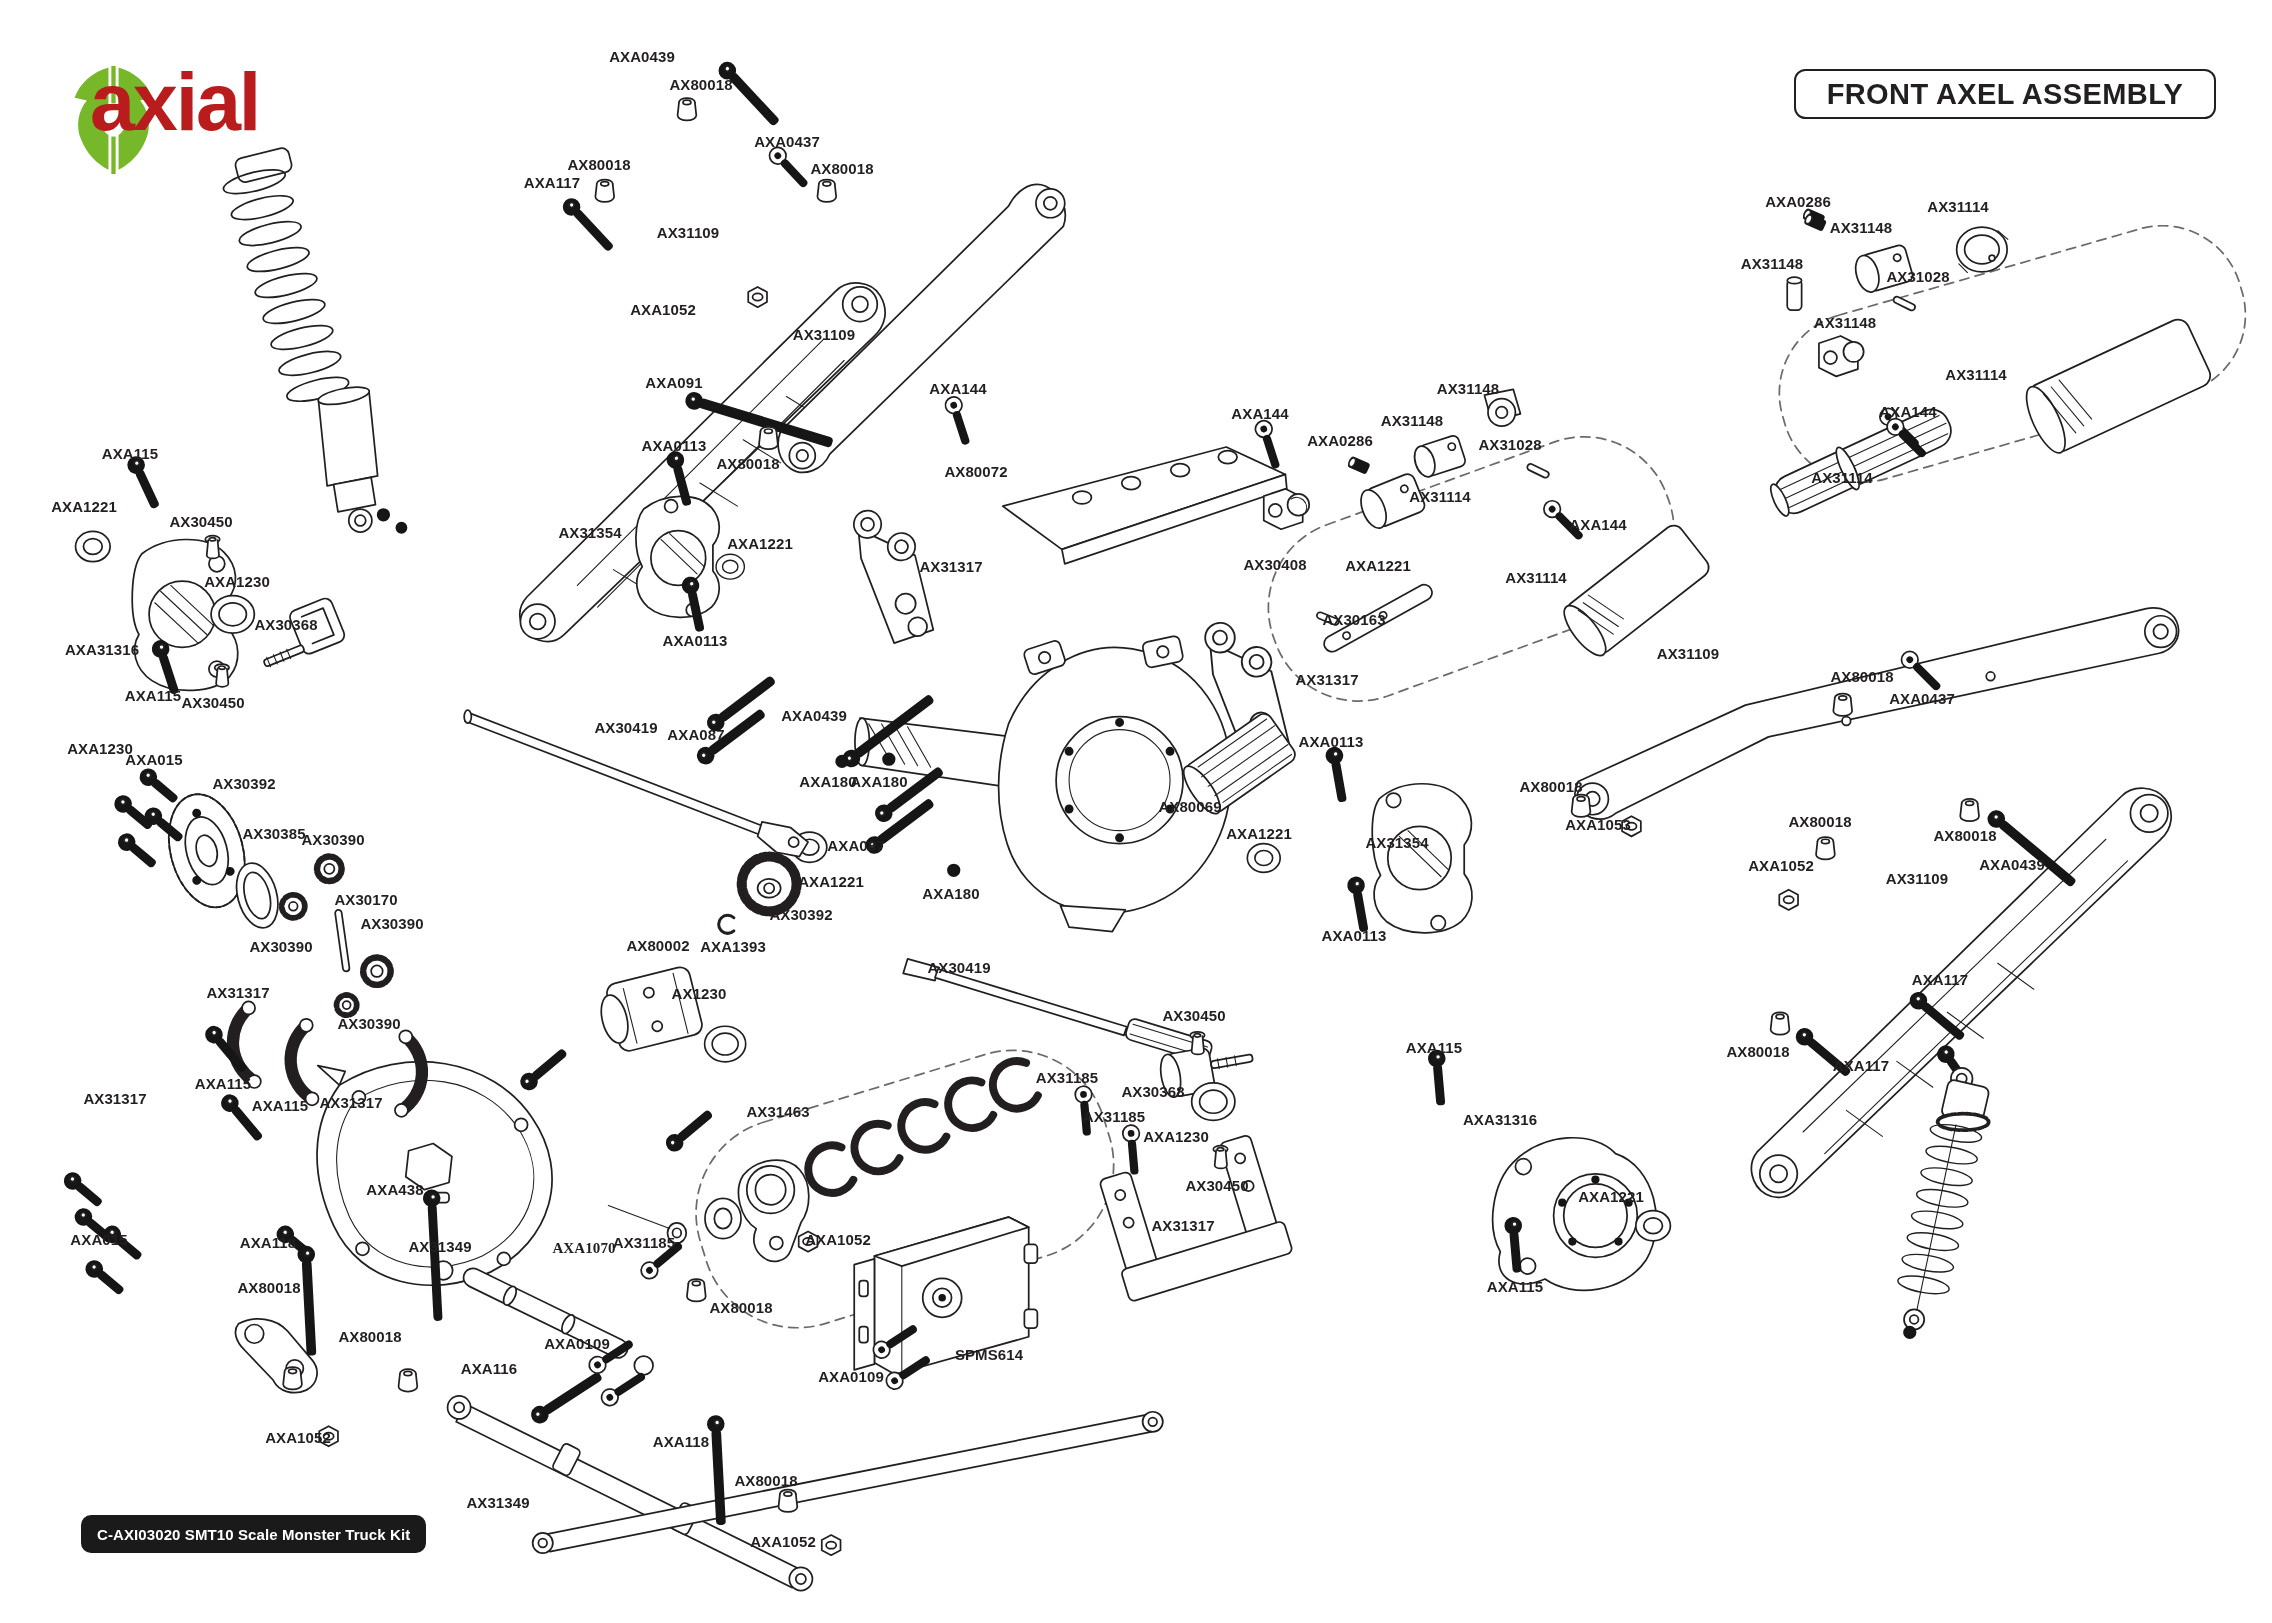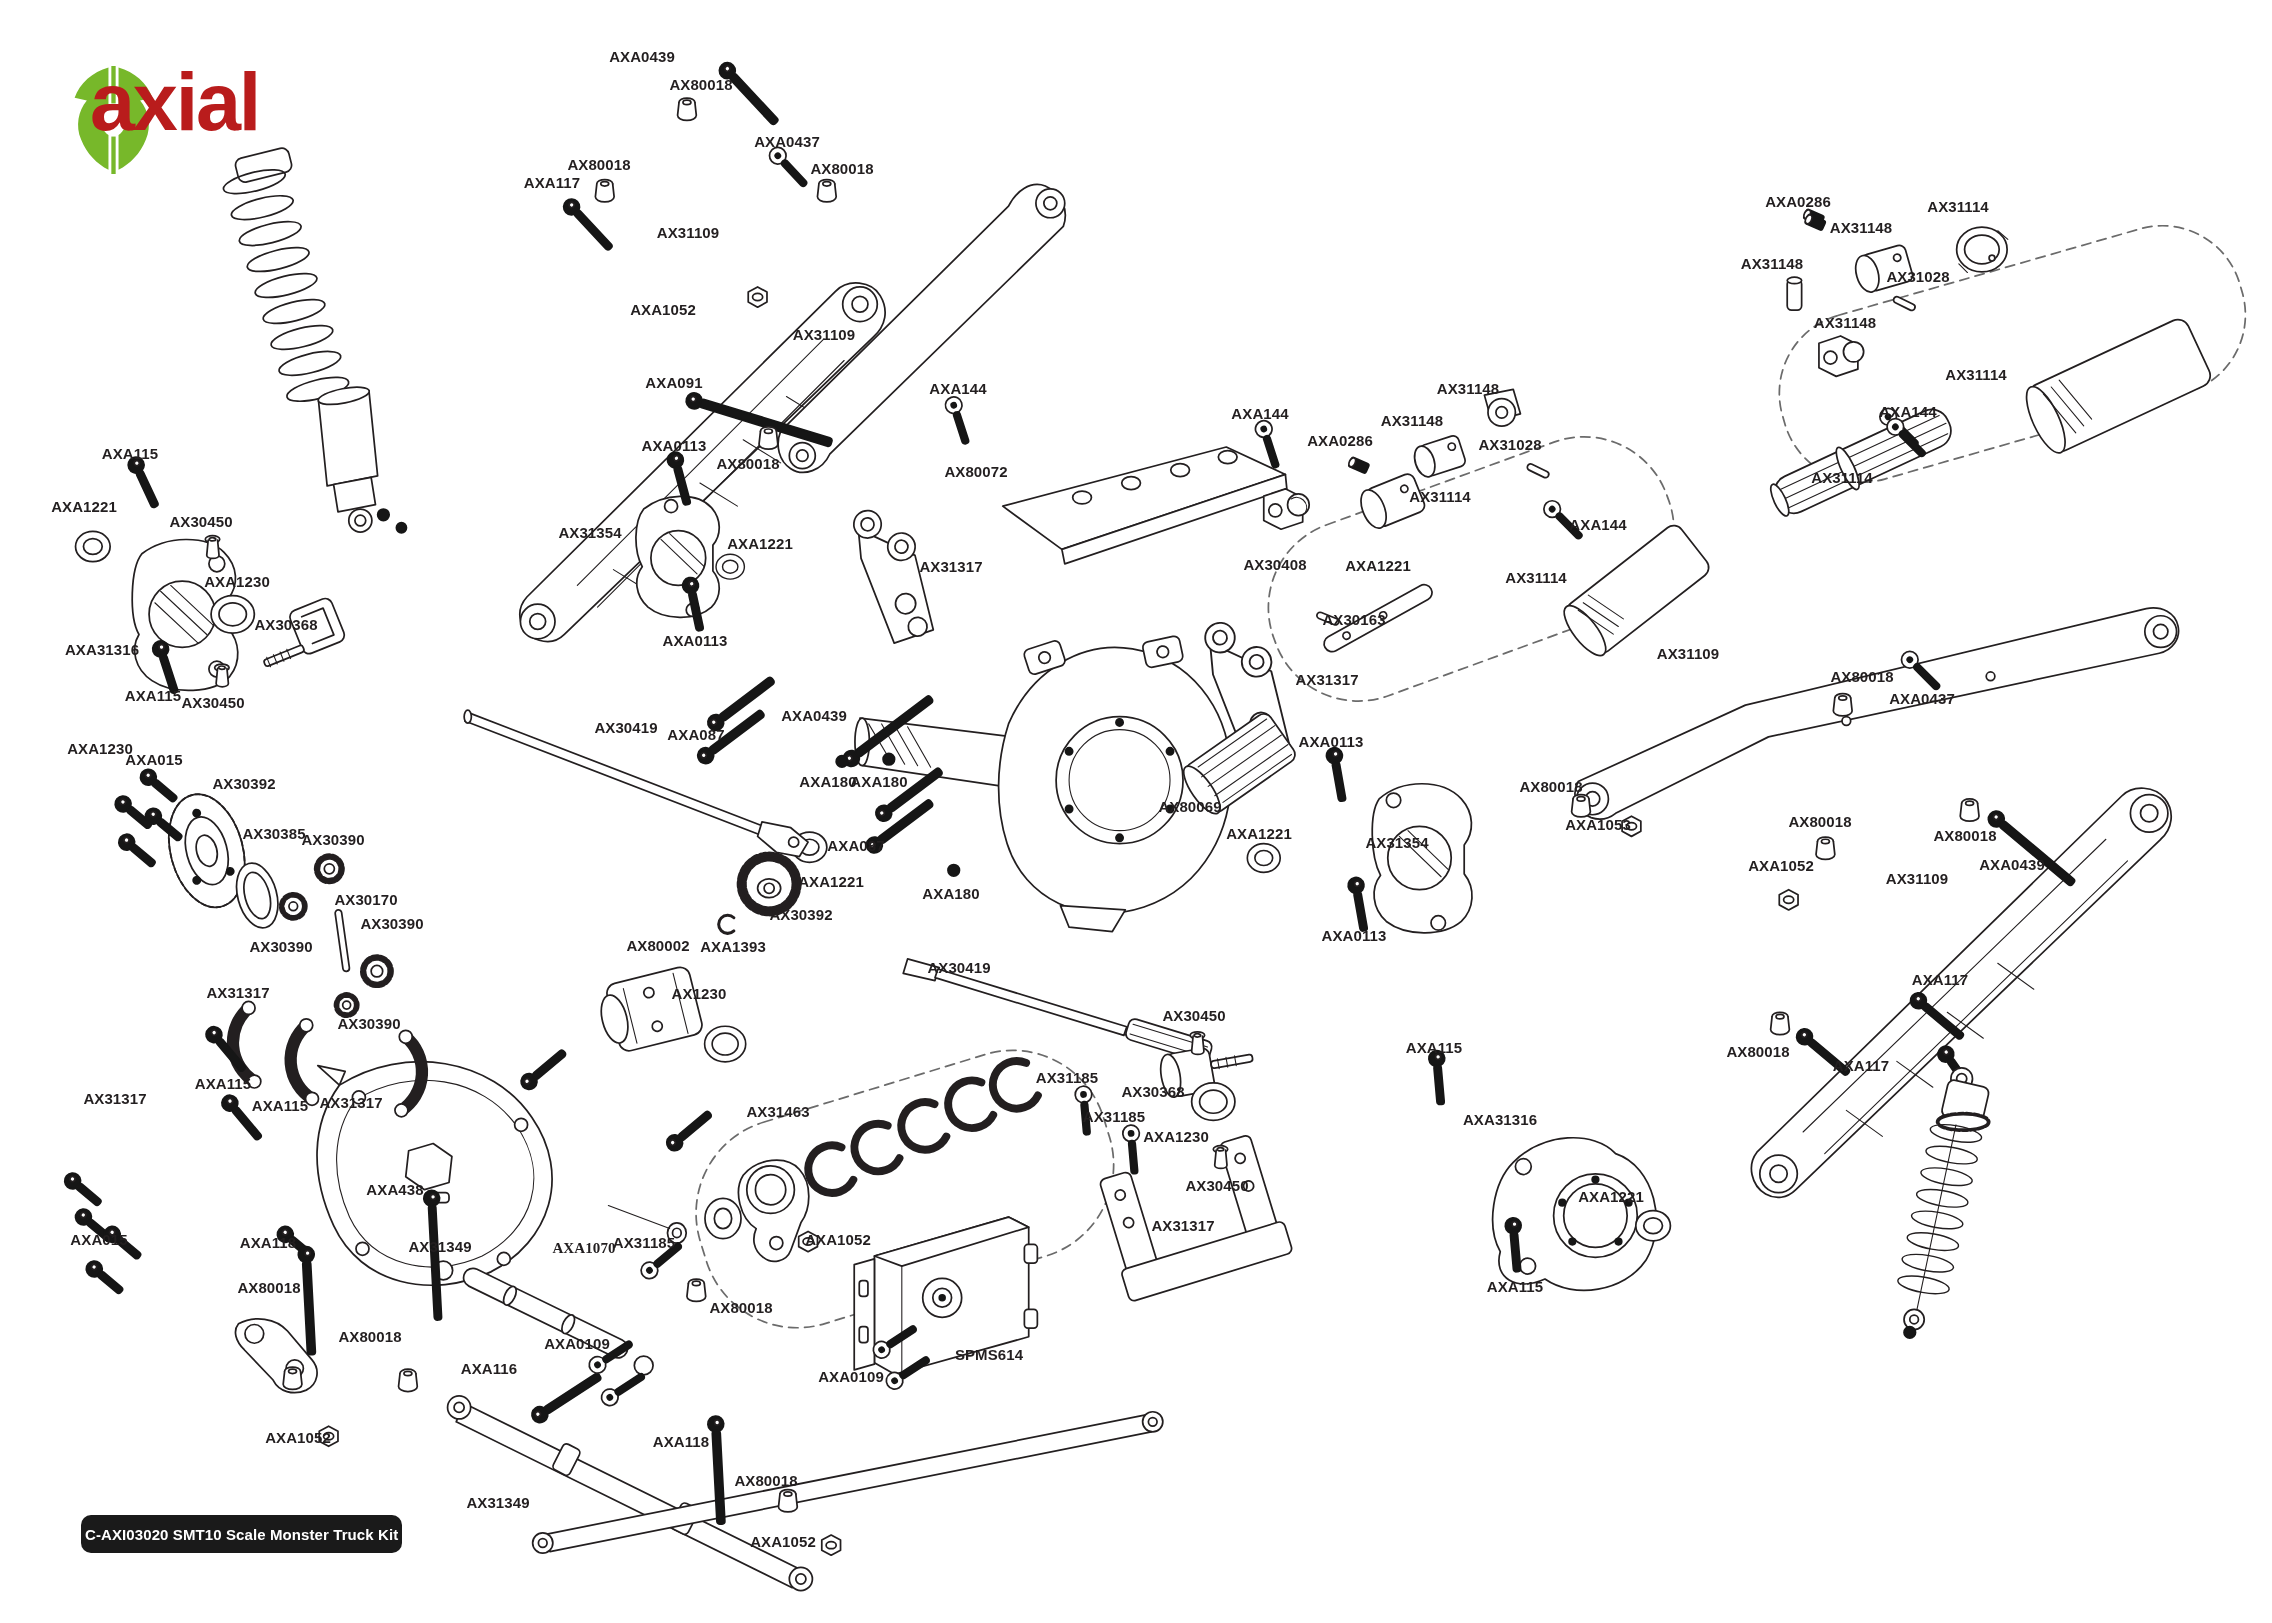--- a/index.html
+++ b/index.html
@@ -20,21 +20,21 @@
   .plabel{position:absolute;transform:translate(-50%,-50%);font-size:15px;font-weight:bold;
           letter-spacing:0.1px;color:#231f20;white-space:nowrap;}
   
   #logo{position:absolute;left:71px;top:66px;display:flex;align-items:center;}
   #logo-word{font-size:81px;font-weight:bold;color:#b91c1c;letter-spacing:-2.2px;
              line-height:1;margin-left:19px;transform:translateY(-4.3px);}
   #title-box{position:absolute;left:1794px;top:69px;width:418px;height:46px;
              border:2.9px solid #231f20;border-radius:11.5px;display:flex;align-items:center;
              justify-content:center;font-size:29px;font-weight:bold;letter-spacing:0.4px;
              background:#fff;}
-  #kit-badge{position:absolute;left:81px;top:1515px;height:38px;padding:0 4px;
+  #kit-badge{position:absolute;left:81px;top:1515px;height:38px;padding:0 16px;
              background:#1a1a1a;color:#fff;border-radius:10px;display:flex;align-items:center;
              font-size:15px;font-weight:bold;letter-spacing:0.1px;}
 </style>
 </head>
 <body>
 
 <div id="stage">
 
 <svg width="2273" height="1623" viewBox="0 0 3151 2251" class="ln">
 <defs>
@@ -685,20 +685,23 @@
     <g fill="#77B82A" stroke="none">
       <path d="M52,2 C30,8 12,24 5,44 L22,48 C10,62 6,84 14,102 C22,122 36,136 52,144 L52,96 C44,90 40,80 42,70 C44,62 48,56 52,54 Z"></path>
       <path d="M66,2 C88,8 106,24 113,44 L96,48 C108,62 112,84 104,102 C96,122 82,136 66,144 L66,96 C74,90 78,80 76,70 C74,62 70,56 66,54 Z"></path>
       <rect x="56" y="0" width="6" height="52"></rect>
       <rect x="56" y="98" width="6" height="52"></rect>
     </g>
   </svg>
   <div id="logo-word">axial</div>
 </div>
 
+<div id="title-box">
+  <span>FRONT AXEL ASSEMBLY</span>
+</div>
 
 <div id="kit-badge">
   <span>C-AXI03020 SMT10 Scale Monster Truck Kit</span>
 </div>
 
 <div id="label-layer">
       <span class="plabel" style="left: 642px; top: 56px;">AXA0439</span>
       <span class="plabel" style="left: 701px; top: 84px;">AX80018</span>
       <span class="plabel" style="left: 552px; top: 182px;">AXA117</span>
       <span class="plabel" style="left: 599px; top: 164px;">AX80018</span>

